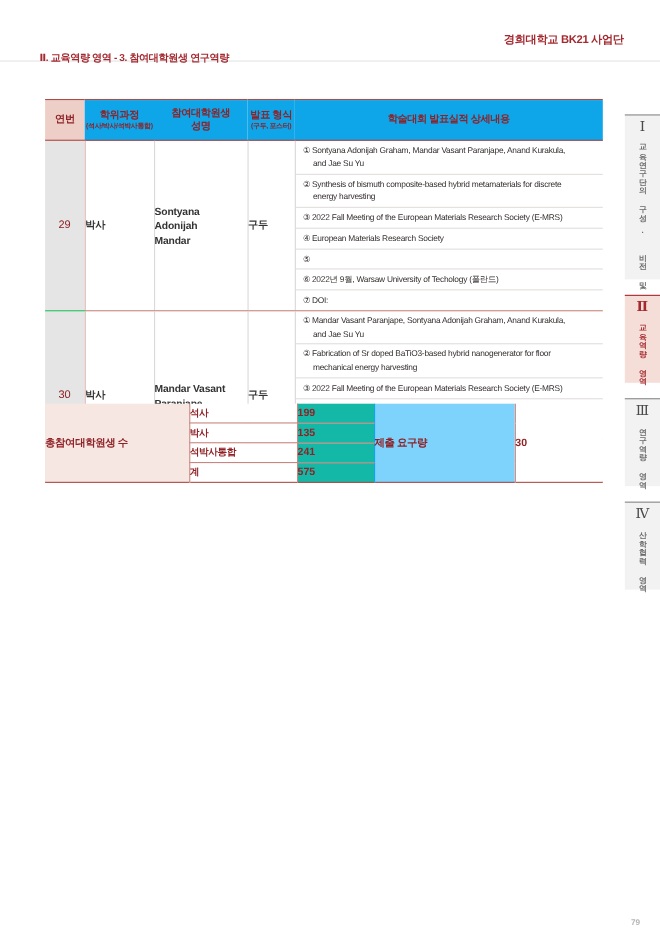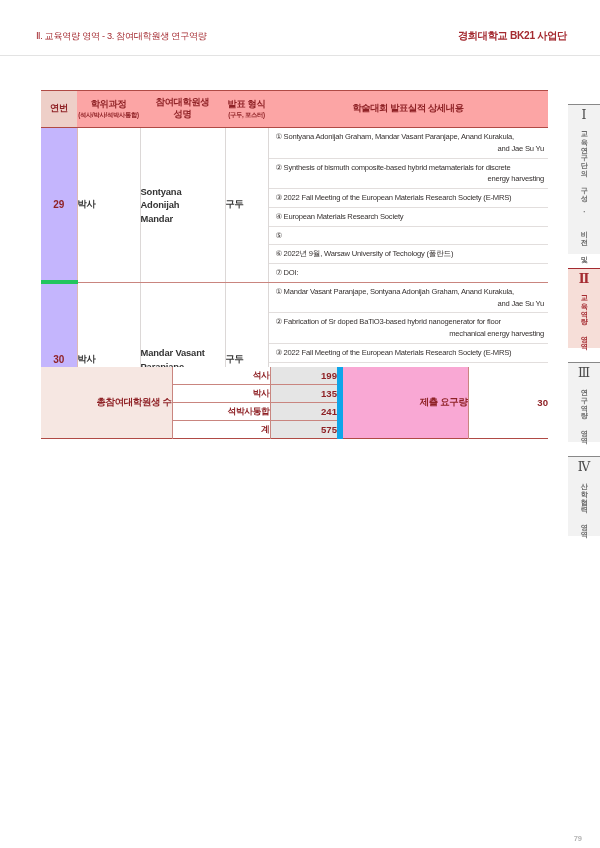--- a/index.html
+++ b/index.html
@@ -26,23 +26,23 @@
   .doc-header {
     position: absolute;
     left: 0; right: 0; top: 0;
     height: 56px;
     border-bottom: 1px solid #e3e3e3;
     box-sizing: border-box;
   }
   .doc-header-left {
     position: absolute;
     left: 36px;
-    top: 30px;
+    top: 46px;
     font-size: 9.2px;
-    font-weight: normal;
+    font-weight: bold;
     color: #a42a30;
     letter-spacing: -0.35px;
     white-space: nowrap;
   }
   .doc-header-right {
     position: absolute;
     right: 33px;
     top: 29px;
     font-size: 10.2px;
     font-weight: bold;
@@ -62,47 +62,47 @@
     border-collapse: collapse;
     width: 507px;
     table-layout: fixed;
   }
   table.main th, table.main td {
     padding: 0;
     vertical-align: middle;
   }
 
   .thead-row th {
-    background: #fca5a5;
+    background: #0ea5e9;
     border-top: 1.6px solid #b04a45;
     border-bottom: 1.1px solid #b04a45;
     color: #8f2226;
     font-size: 9.3px;
     font-weight: bold;
     letter-spacing: -0.4px;
     height: 36px;
     text-align: center;
     line-height: 1.25;
   }
   .thead-row th.seq { background: #eecfc8; }
   .th-sub {
     display: block;
     font-size: 6.3px;
     font-weight: bold;
     letter-spacing: -0.3px;
     margin-top: 1px;
   }
 
   td.col-seq {
-    background: #c4b5fd;
+    background: #e5e5e5;
     color: #8f2226;
     font-size: 10px;
-    font-weight: bold;
+    font-weight: normal;
     text-align: center;
-    border-bottom: 4px solid #22c55e;
+    border-bottom: 1px solid #22c55e;
     border-right: 1px solid #dfb9b3;
   }
   td.col-degree, td.col-name, td.col-format {
     text-align: left;
     font-size: 9.3px;
     font-weight: bold;
     color: #333333;
     letter-spacing: -0.3px;
     border-bottom: 1px solid #c9857f;
     border-right: 1px solid #dcd8d7;
@@ -119,39 +119,39 @@
     font-size: 7.6px;
     color: #35302f;
     letter-spacing: -0.22px;
     line-height: 1.55;
     padding: 3.0px 4px 3.0px 7px;
     box-sizing: border-box;
     min-height: 16px;
   }
   .detail-line:last-child { border-bottom: none; }
   .detail-line .num { margin-right: 1.5px; }
-  .detail-line .cont { display: block; padding-left: 9px; text-align: right; }
+  .detail-line .cont { display: block; padding-left: 9px; }
 
   
   .summary-wrap {
     position: absolute;
     left: 41px;
     top: 367px;
     width: 507px;
   }
   table.summary {
     border-collapse: collapse;
     width: 507px;
     table-layout: fixed;
     border-bottom: 1.6px solid #b04a45;
   }
   table.summary td {
     padding: 0;
     height: 17px;
-    text-align: right;
+    text-align: left;
     vertical-align: middle;
   }
   td.sum-title {
     background: #f6e7e2;
     color: #8f2226;
     font-size: 9.5px;
     font-weight: bold;
     letter-spacing: -0.4px;
     border-right: 1px solid #c9857f;
   }
@@ -159,29 +159,29 @@
     background: #ffffff;
     color: #8f2226;
     font-size: 8.8px;
     font-weight: bold;
     letter-spacing: -0.4px;
     border-bottom: 1px solid #c9857f;
     border-right: 1px solid #c9857f;
   }
   td.sum-label.last, td.sum-value.last { border-bottom: none; }
   td.sum-value {
-    background: #e5e5e5;
+    background: #14b8a6;
     color: #8f2226;
     font-size: 9.6px;
     font-weight: bold;
     border-bottom: 1px solid #c9857f;
-    border-right: 6px solid #0ea5e9;
+    border-right: 1px solid #0ea5e9;
   }
   td.sum-req-label {
-    background: #f9a8d4;
+    background: #7dd3fc;
     color: #8f2226;
     font-size: 9.5px;
     font-weight: bold;
     letter-spacing: -0.4px;
     border-right: 1px solid #c9857f;
   }
   td.sum-req-value {
     background: #ffffff;
     color: #8f2226;
     font-size: 9.6px;

